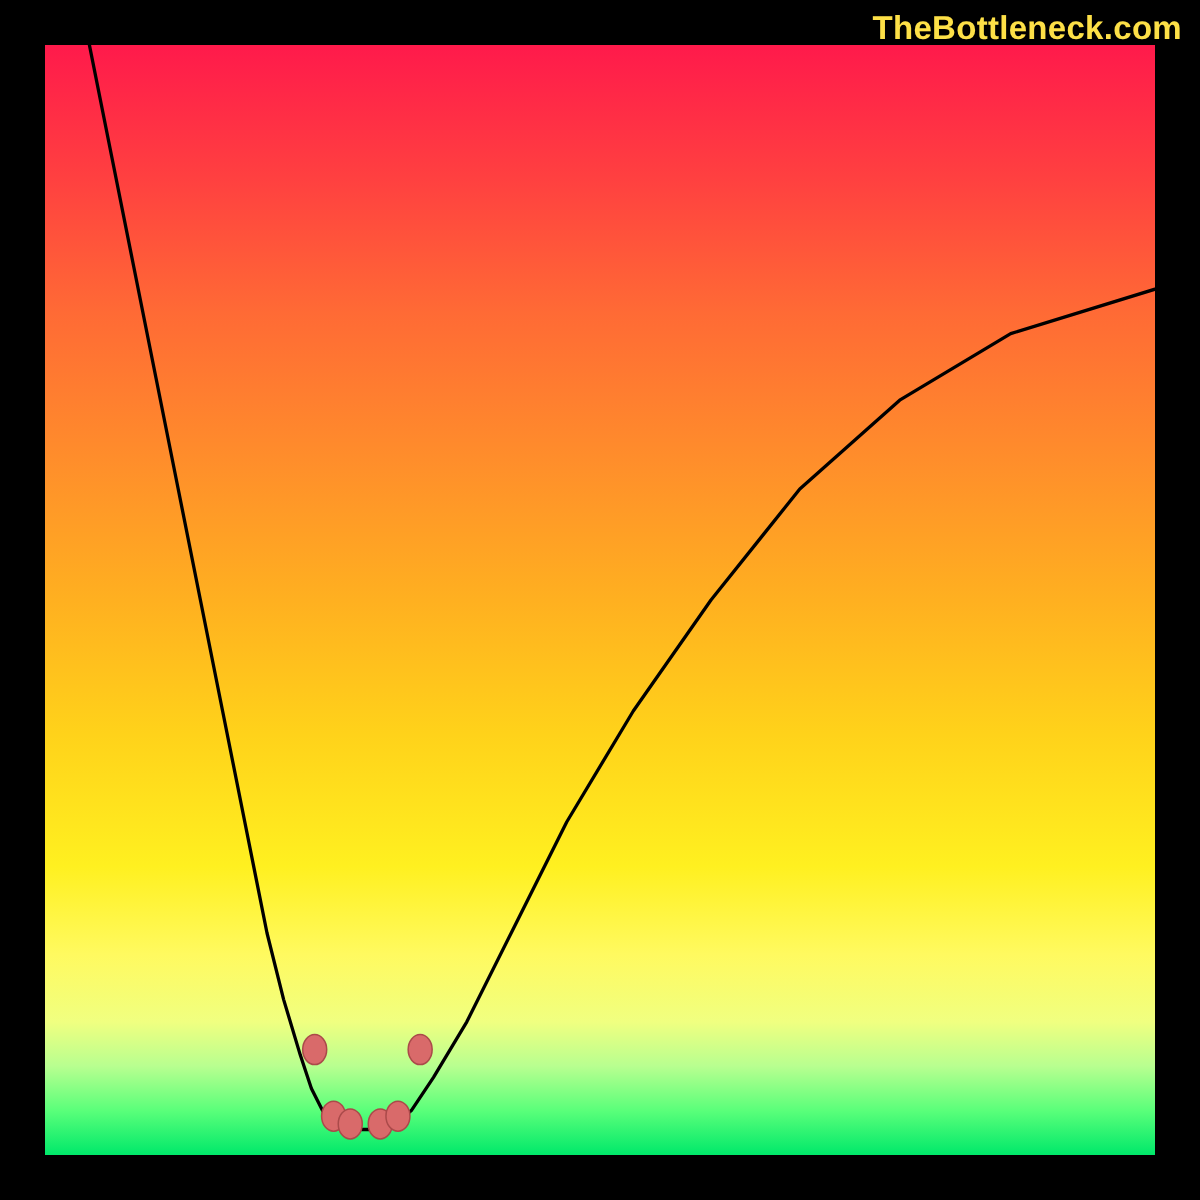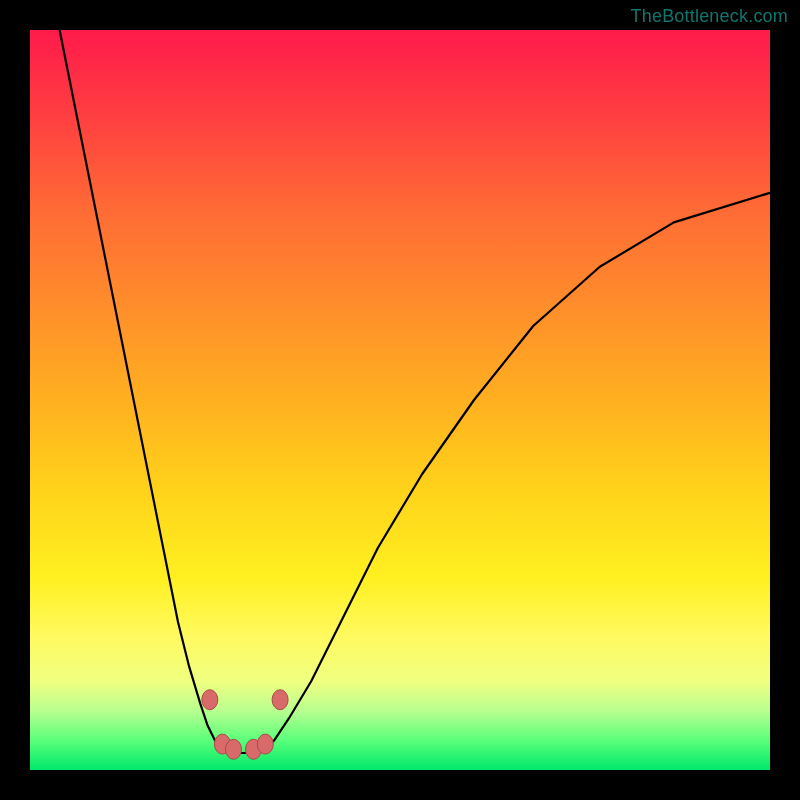--- a/index.html
+++ b/index.html
@@ -29,23 +29,23 @@
       #f0ff80 88%,
       #b8ff90 92%,
       #5aff7a 96%,
       #00e86a 100%
     );
   }
   .watermark {
     position: absolute;
     top: 6px;
     right: 12px;
-    color: #0f766e;
-    font-size: 18px;
-    font-weight: 400;
+    color: #fde047;
+    font-size: 22px;
+    font-weight: 700;
     letter-spacing: 0.2px;
     user-select: none;
   }
   svg.curve {
     position: absolute;
     left: 0;
     top: 0;
     width: 740px;
     height: 740px;
   }

